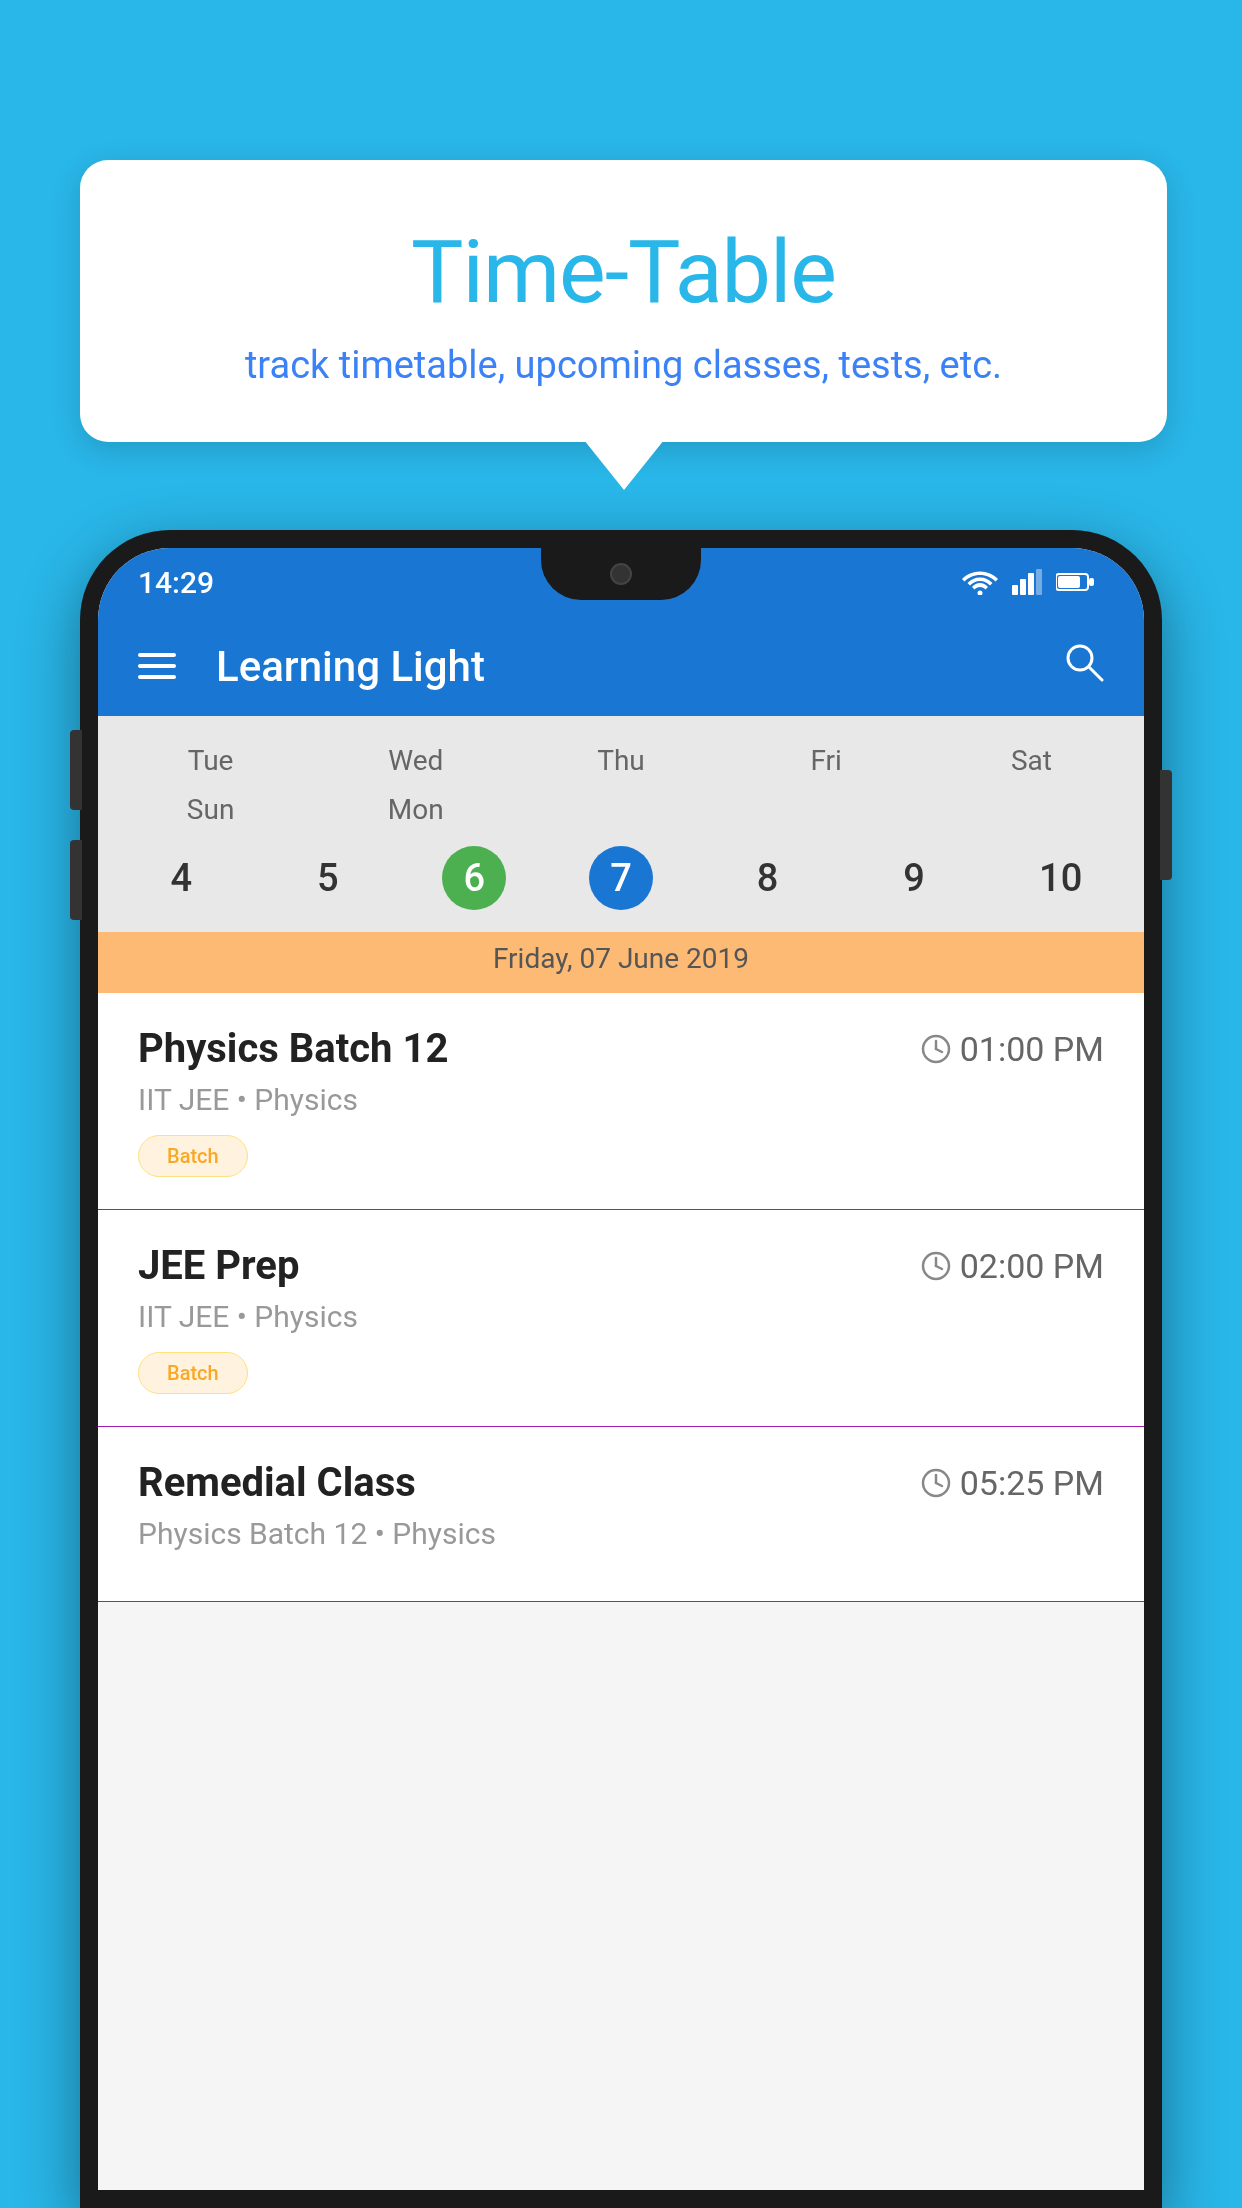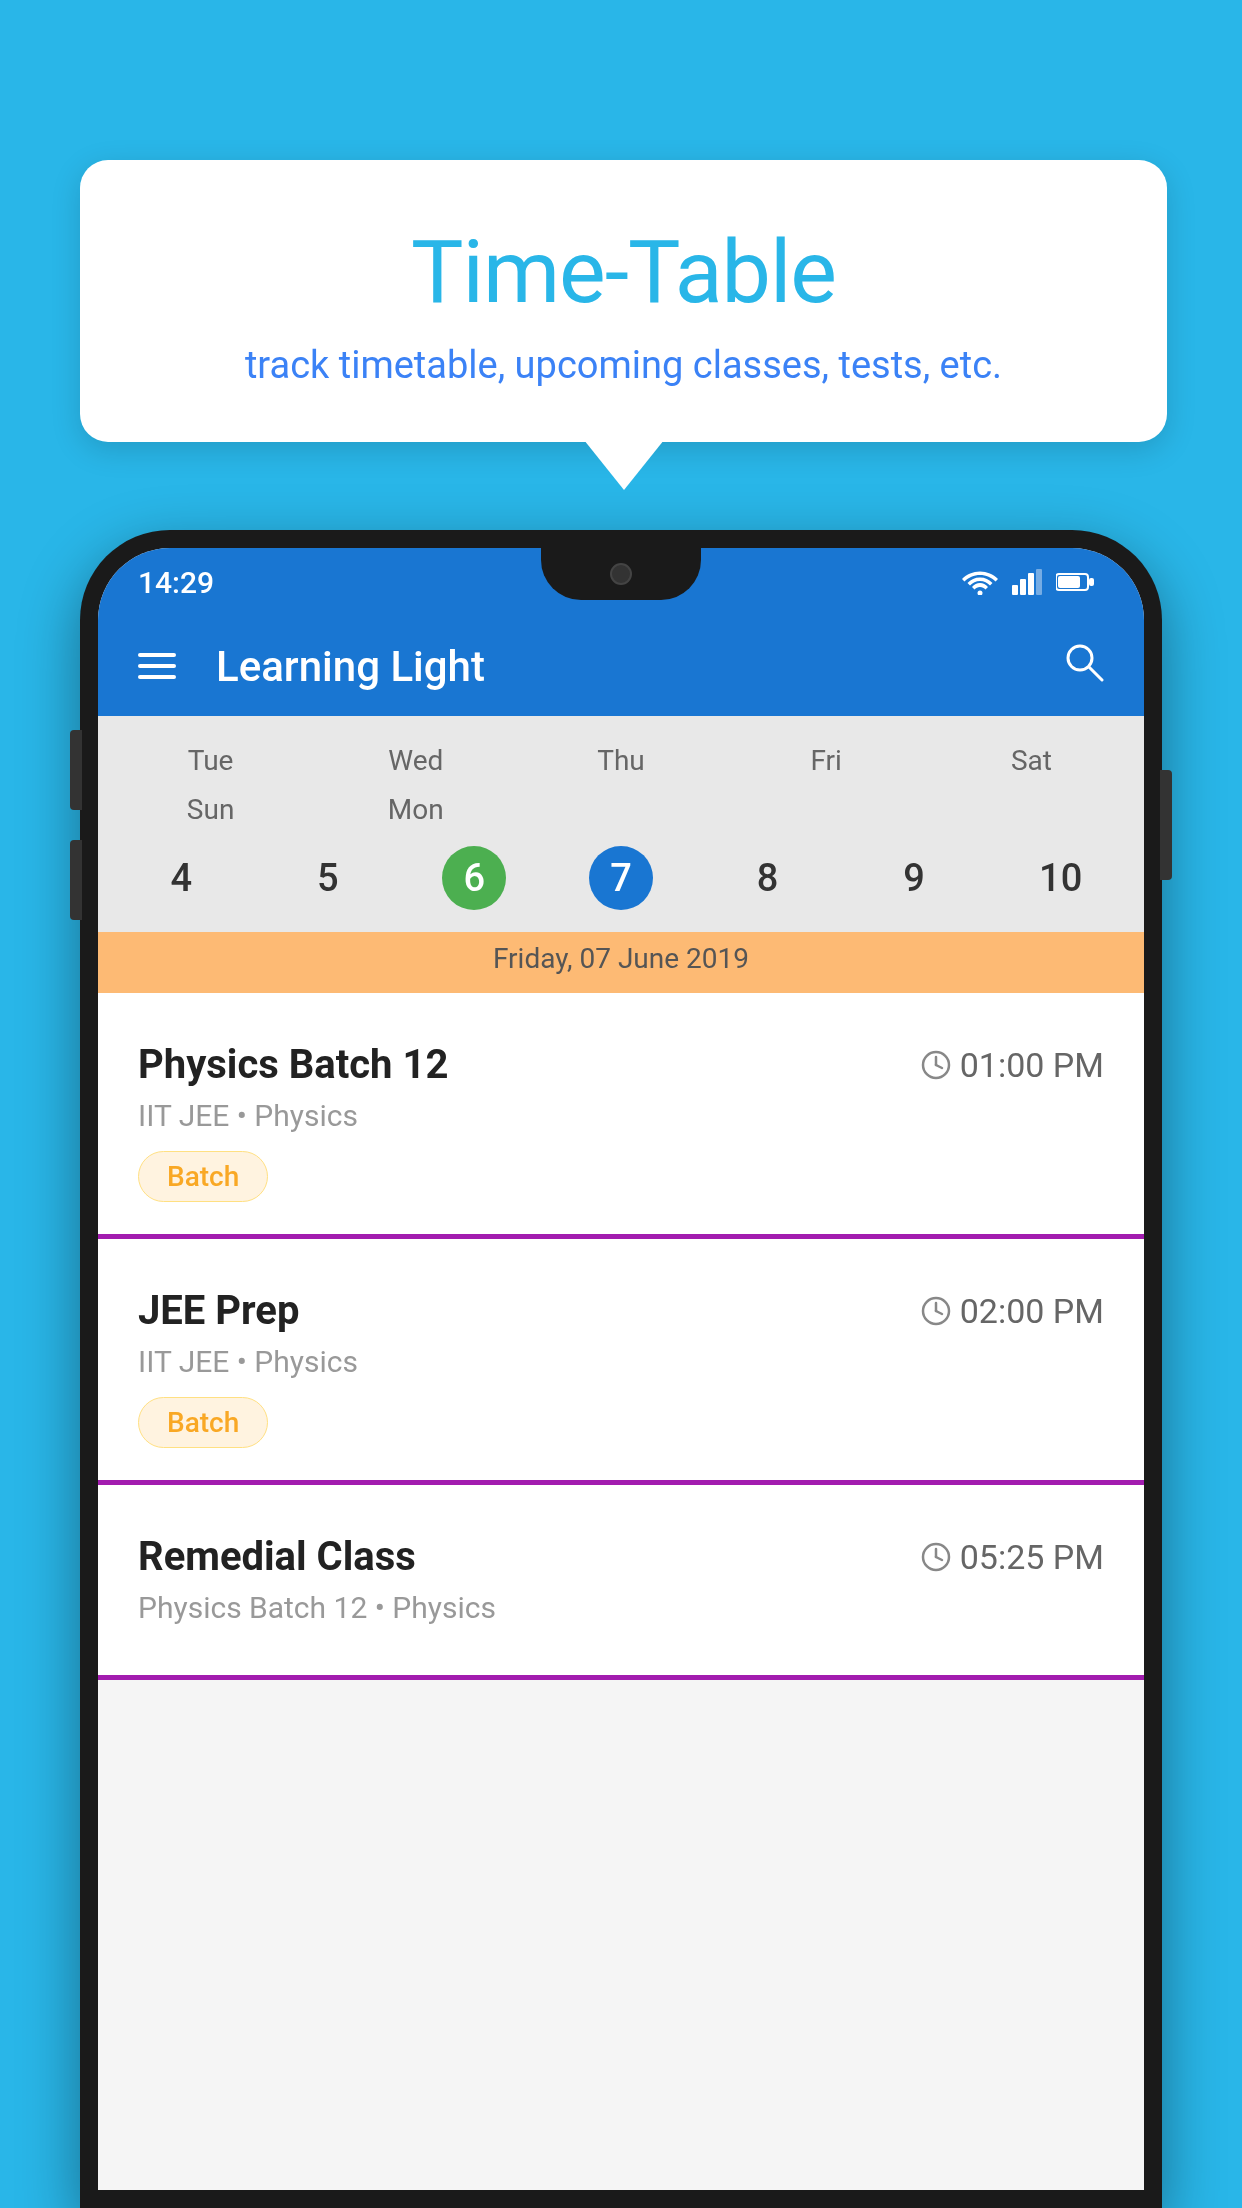--- a/index.html
+++ b/index.html
@@ -228,22 +228,22 @@
       background: #fdba74;
     }
 
     
     .schedule-list {
       background: #fff;
       overflow-y: auto;
     }
 
     .schedule-item {
-      padding: 48px 40px 32px;
-      border-bottom: 5px solid #a21caf;
+      padding: 32px 40px 32px;
+      border-bottom: 1px solid #a21caf;
       background: #fff;
     }
 
     .schedule-item-header {
       display: flex;
       align-items: center;
       justify-content: space-between;
       margin-bottom: 10px;
     }
 
@@ -266,21 +266,21 @@
       color: #999;
       margin-bottom: 18px;
     }
 
     .batch-badge {
       display: inline-block;
       background: #FFF3E0;
       color: #F9A825;
       border-radius: 30px;
       padding: 8px 28px;
-      font-size: 28px;
+      font-size: 20px;
       font-weight: 500;
       border: 1px solid #FFE082;
     }
 
     
     .volume-btn-left {
       position: absolute;
       left: -10px;
       top: 200px;
       width: 12px;

